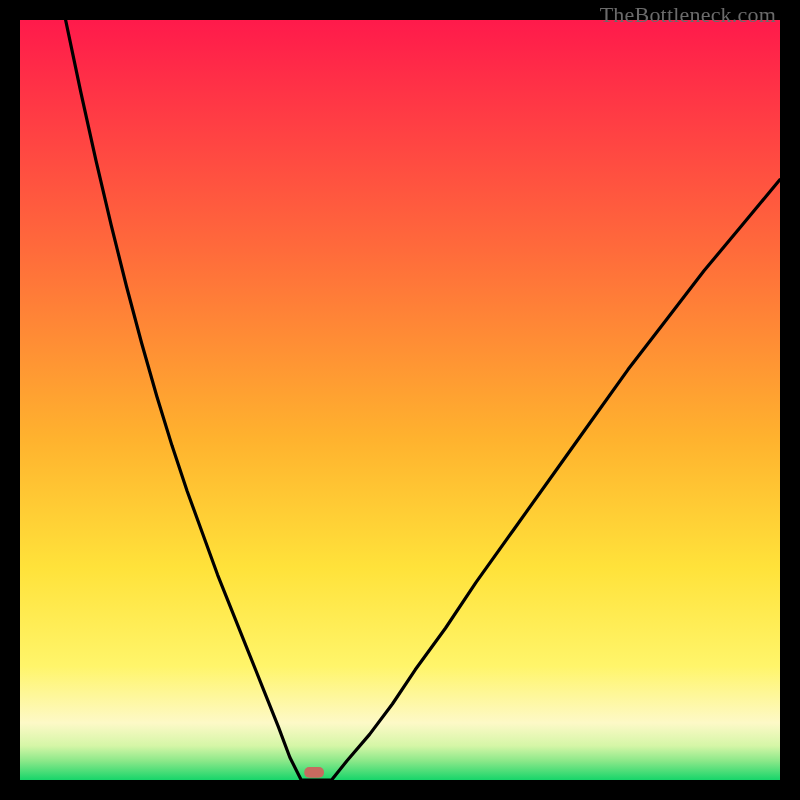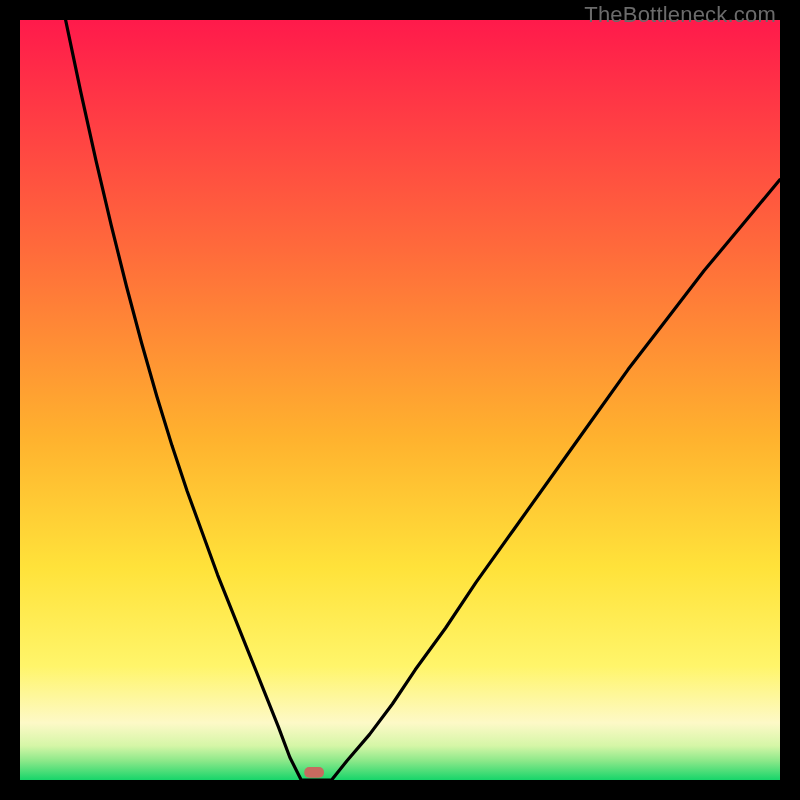--- a/index.html
+++ b/index.html
@@ -27,20 +27,21 @@
     height: 760px;
   }
   .watermark {
     position: absolute;
     top: 2px;
     right: 24px;
     color: #6b6b6b;
     font-size: 22px;
     font-weight: 500;
     letter-spacing: 0.2px;
+    font-family: Liberation Serif, serif;
   }
 </style>
 </head>
 <body>
 
 <div class="frame">
   <svg class="plot" viewBox="0 0 760 760">
     <defs>
       <linearGradient id="bg-grad" x1="0" y1="0" x2="0" y2="1">
           <stop offset="0%" stop-color="#ff1a4b"></stop>

